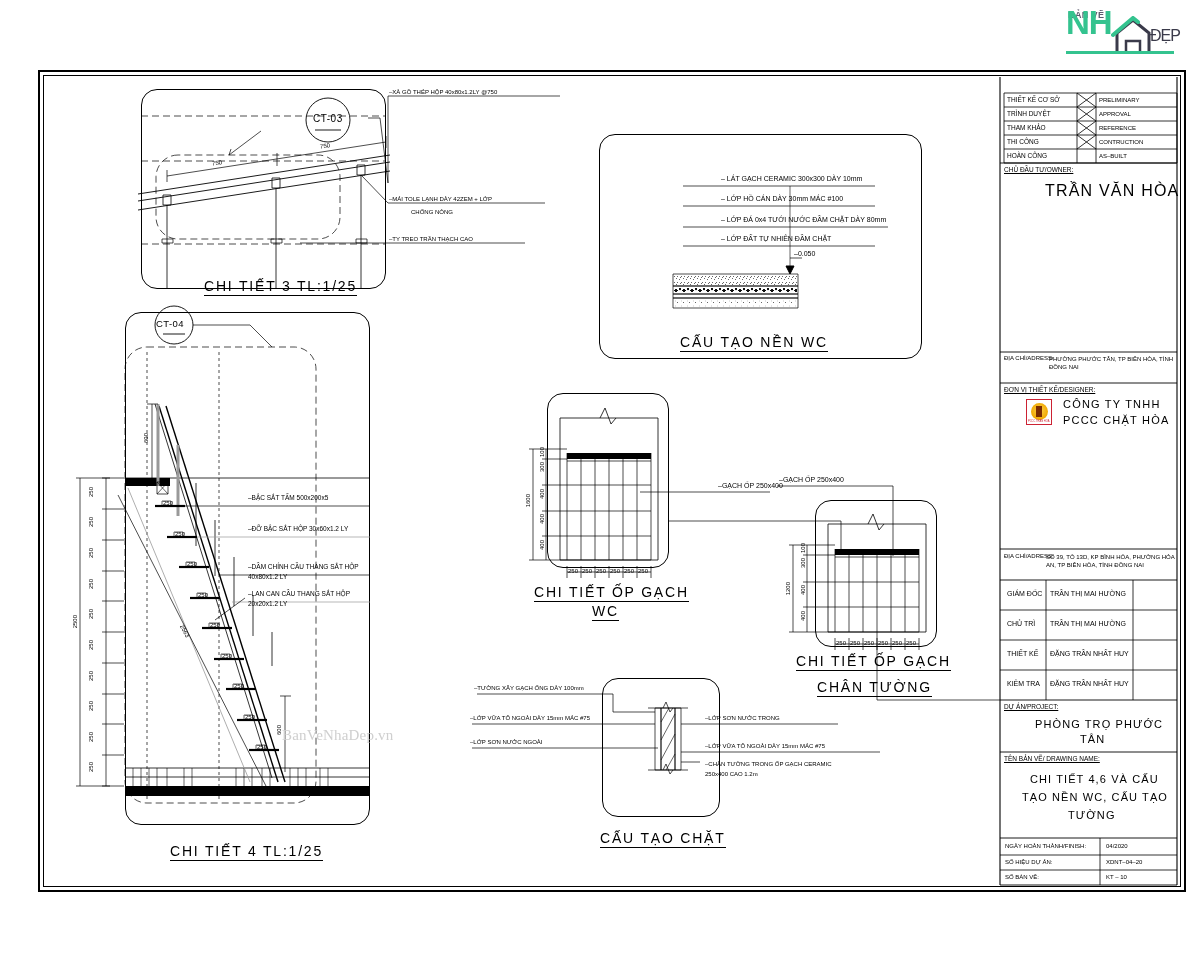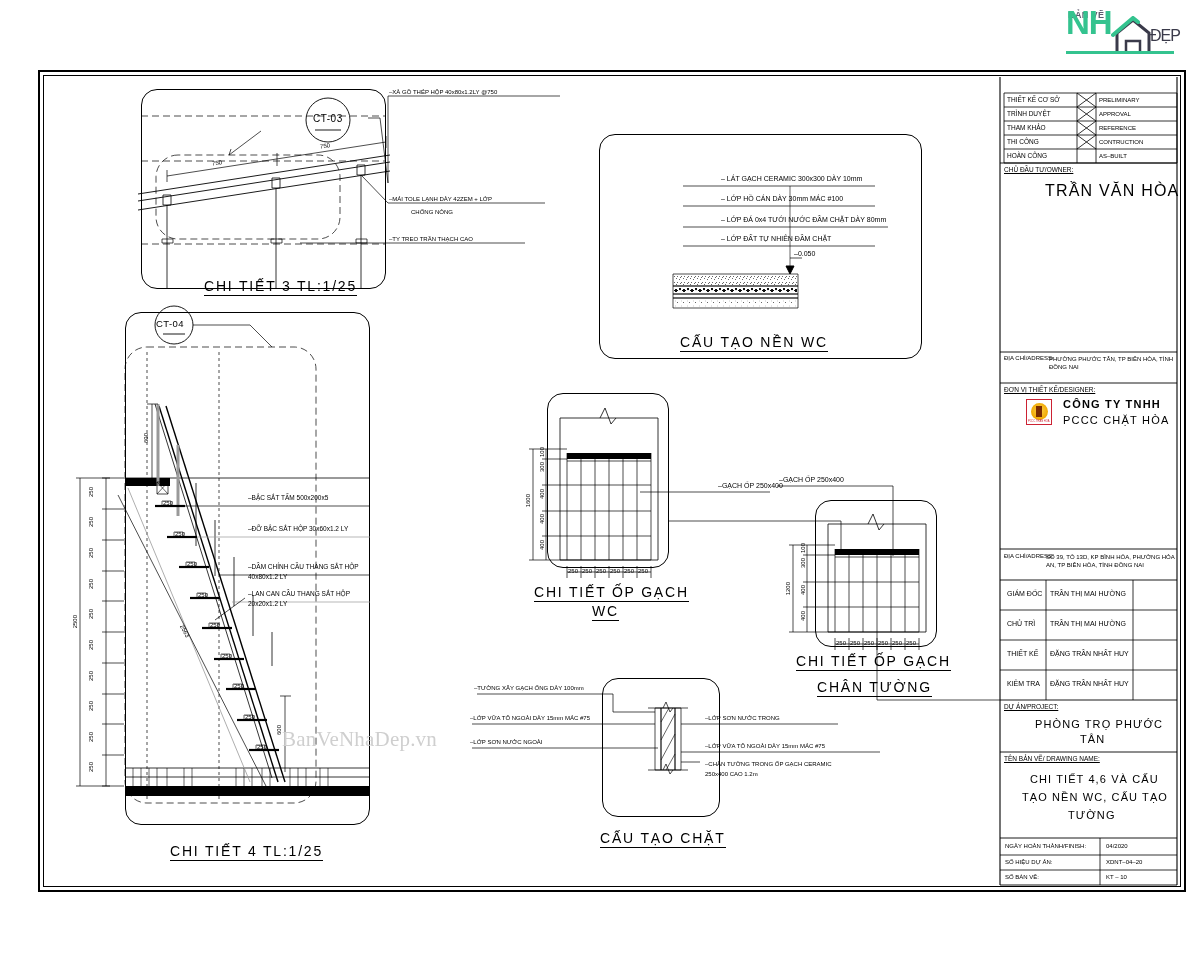--- a/index.html
+++ b/index.html
@@ -63,21 +63,21 @@
   .t7  { font-size: 7px; }
   .ttl { font-size: 14px; letter-spacing: 1.8px; border-bottom: 1px solid #000;
          padding-bottom: 1px; }
   .vert { writing-mode: vertical-rl; transform: rotate(180deg);
           transform-origin: center; }
   .tbunder { text-decoration: underline; }
 
   
   #wm1 {
     position: absolute; left: 282px; top: 727px;
-    font-size: 21px; color: #cfcfcf; font-family: "Liberation Serif", serif;
+    font-size: 15px; color: #cfcfcf; font-family: "Liberation Serif", serif;
     letter-spacing: .2px;
   }
   #wm2 {
     position: absolute; left: 448px; top: 900px;
     font-size: 20px; color: #b8b8b8; font-family: "Liberation Sans", sans-serif;
   }
 
   
   .dbox { position: absolute; border: 1px solid #000; border-radius: 16px; }
 
@@ -616,21 +616,21 @@
   <div class="cad t6" style="left:1004px; top:355px;"><span>ĐỊA CHỈ/ADRESS:</span></div>
   <div class="cad t6" style="left:1049px; top:355px; white-space:normal; width:128px; line-height:1.35;">PHƯỜNG PHƯỚC TÂN, TP BIÊN HÒA, TỈNH ĐỒNG NAI</div>
 
   <div class="cad t65 tbunder" style="left:1004px; top:386px;">ĐƠN VỊ THIẾT KẾ/DESIGNER:</div>
 
   <div class="pccc" style="left:1026px; top:399px;">
     <div class="circ"></div>
     <div class="bar"></div>
     <div class="txt">PCCC TRAN HOA</div>
   </div>
-  <div class="cad" style="left:1063px; top:398px; font-size:11px; letter-spacing:1.2px;font-weight:bold;">CÔNG TY TNHH</div>
+  <div class="cad" style="left:1063px; top:398px; font-size:11px; letter-spacing:1.2px;">CÔNG TY TNHH</div>
   <div class="cad" style="left:1063px; top:414px; font-size:11px; letter-spacing:1.2px;">PCCC CHẶT HÒA</div>
 
   <div class="cad t6" style="left:1004px; top:553px;">ĐỊA CHỈ/ADRESS:</div>
   <div class="cad t6" style="left:1046px; top:553px; white-space:normal; width:131px; line-height:1.35;">SỐ 39, TỔ 13D, KP BÌNH HÓA, PHƯỜNG HÓA AN, TP BIÊN HÒA, TỈNH ĐỒNG NAI</div>
 
   <div class="cad t7" style="left:1007px; top:590px;">GIÁM ĐỐC</div>
   <div class="cad t7" style="left:1050px; top:590px;">TRẦN THỊ MAI HƯỜNG</div>
   <div class="cad t7" style="left:1007px; top:620px;">CHỦ TRÌ</div>
   <div class="cad t7" style="left:1050px; top:620px;">TRẦN THỊ MAI HƯỜNG</div>
   <div class="cad t7" style="left:1007px; top:650px;">THIẾT KẾ</div>

